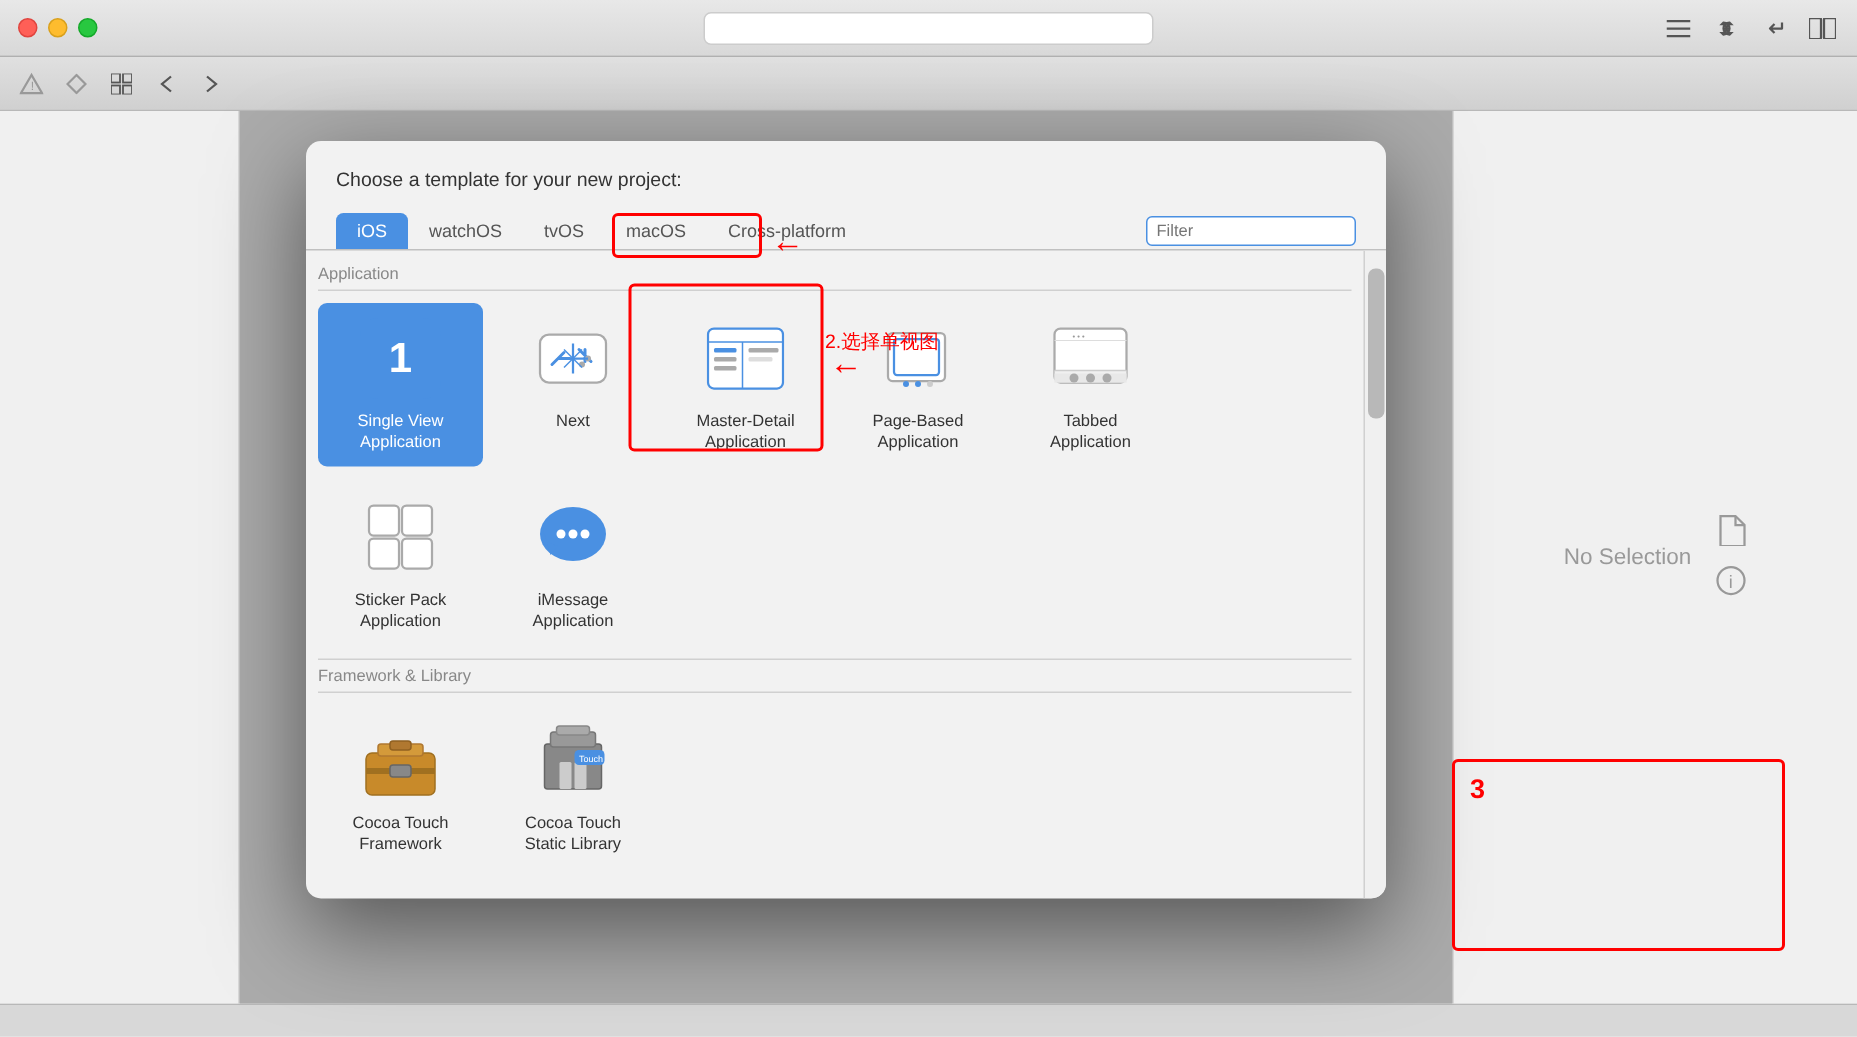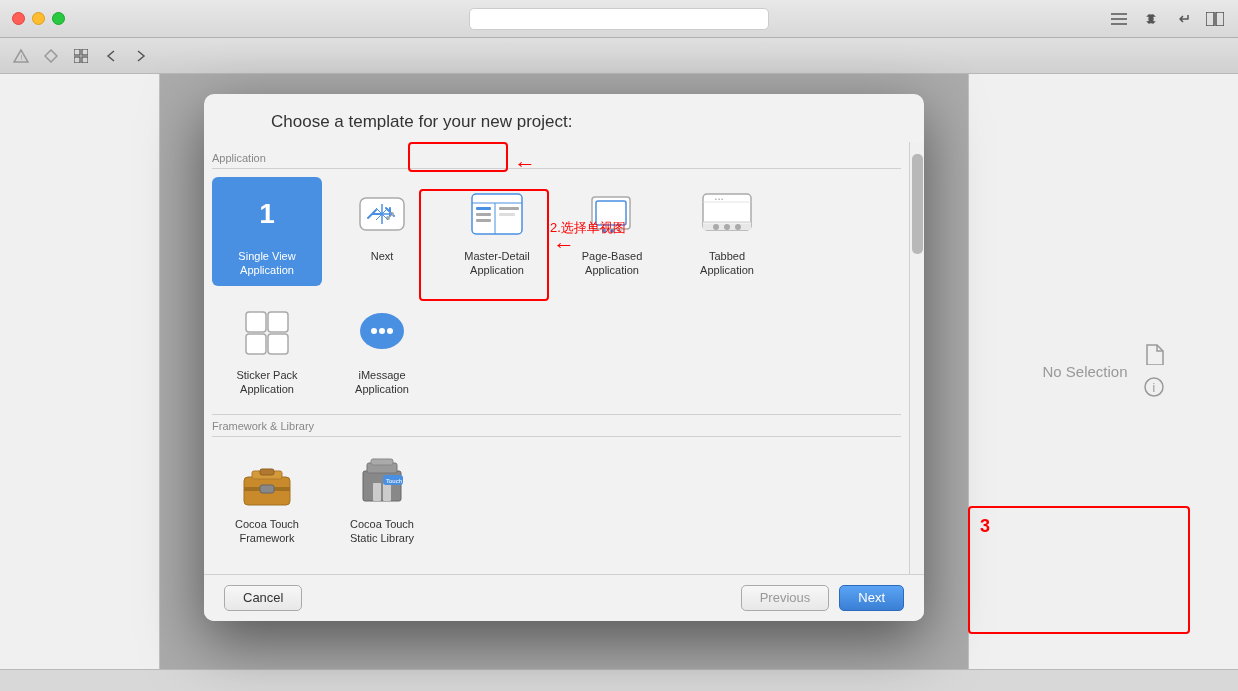--- a/index.html
+++ b/index.html
@@ -137,24 +137,23 @@
       box-shadow: 0 20px 60px rgba(0,0,0,0.5);
       overflow: hidden;
       display: flex;
       flex-direction: column;
     }
 
     .dialog-header {
       padding: 18px 20px 10px;
     }
     .dialog-title {
-      font-size: 17px;
+      font-size: 13px;
       color: #333;
       font-weight: 400;
-      margin-left: 47px;
     }
 
     
     .tab-bar {
       display: flex;
       align-items: center;
       padding: 5px 20px 0;
       border-bottom: 1px solid #c0c0c0;
       gap: 0;
       position: relative;
@@ -397,20 +396,40 @@
 
     <div class="main-content">
 
       <div class="dialog-overlay">
         <div class="dialog">
 
           <div class="dialog-header">
             <div class="dialog-title">Choose a template for your new project:</div>
           </div>
 
+          <div class="tab-bar">
+            <div class="tab-item active">
+              <span>iOS</span>
+            </div>
+            <div class="tab-item">
+              <span>watchOS</span>
+            </div>
+            <div class="tab-item">
+              <span>tvOS</span>
+            </div>
+            <div class="tab-item">
+              <span>macOS</span>
+            </div>
+            <div class="tab-item">
+              <span>Cross-platform</span>
+            </div>
+            <div class="tab-search">
+              <input type="text" class="filter-input" placeholder="Filter" style="">
+            </div>
+          </div>
 
           <div style="display:flex; flex:1; overflow:hidden;">
             <div class="template-content">
 
               <div class="section-label">Application</div>
               <div class="template-grid">
 
                 <div class="template-item selected">
                   <div class="template-icon">
                     <div class="icon-single-view">1</div>
@@ -550,27 +569,20 @@
 
               </div>
 
             </div>
 
             <div class="scrollbar-track">
               <div class="scrollbar-thumb"></div>
             </div>
           </div>
 
-          <div class="dialog-footer">
-            <button class="btn btn-cancel">Cancel</button>
-            <div style="display:flex; gap:10px;">
-              <button class="btn btn-secondary">Previous</button>
-              <button class="btn btn-primary">Next</button>
-            </div>
-          </div>
 
         </div>
 
         <div style="position:absolute; top:68px; left:248px; width:100px; height:30px; border:2.5px solid red; border-radius:4px; pointer-events:none; z-index:300;"></div>
 
         <div style="position:absolute; top:74px; left:354px; color:red; font-size:22px; font-weight:bold; pointer-events:none; z-index:300;">←</div>
 
 
         <div style="position:absolute; top:115px; left:259px; width:130px; height:112px; border:2.5px solid red; border-radius:4px; pointer-events:none; z-index:300;"></div>
 

